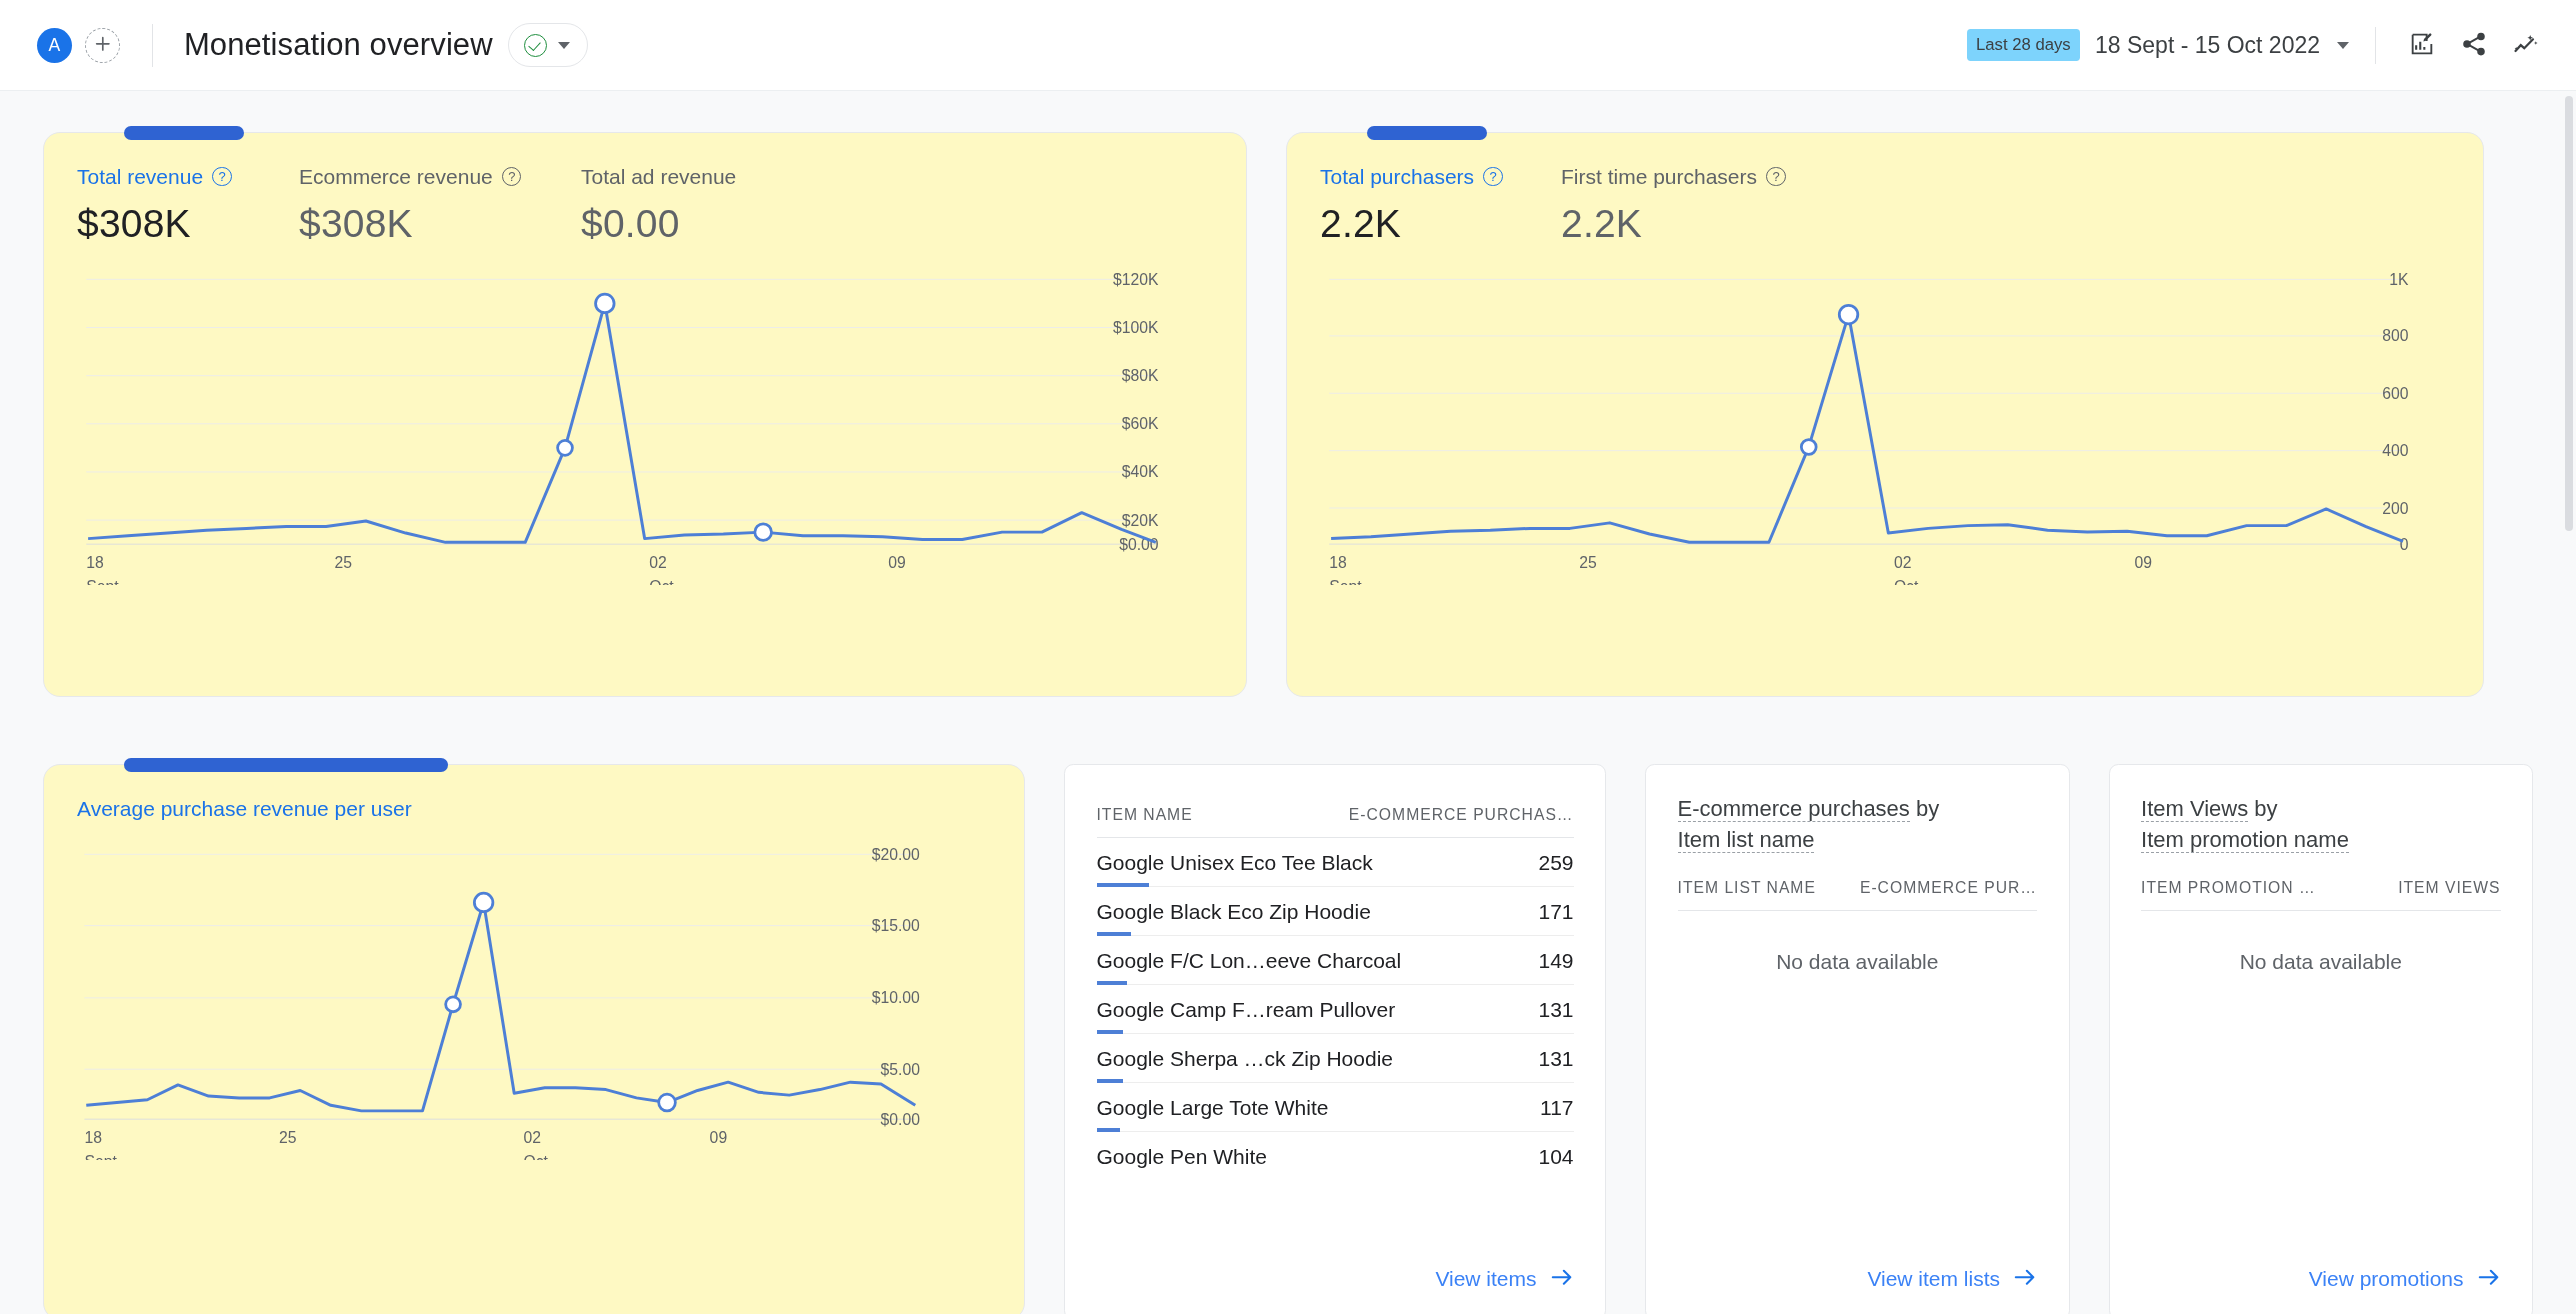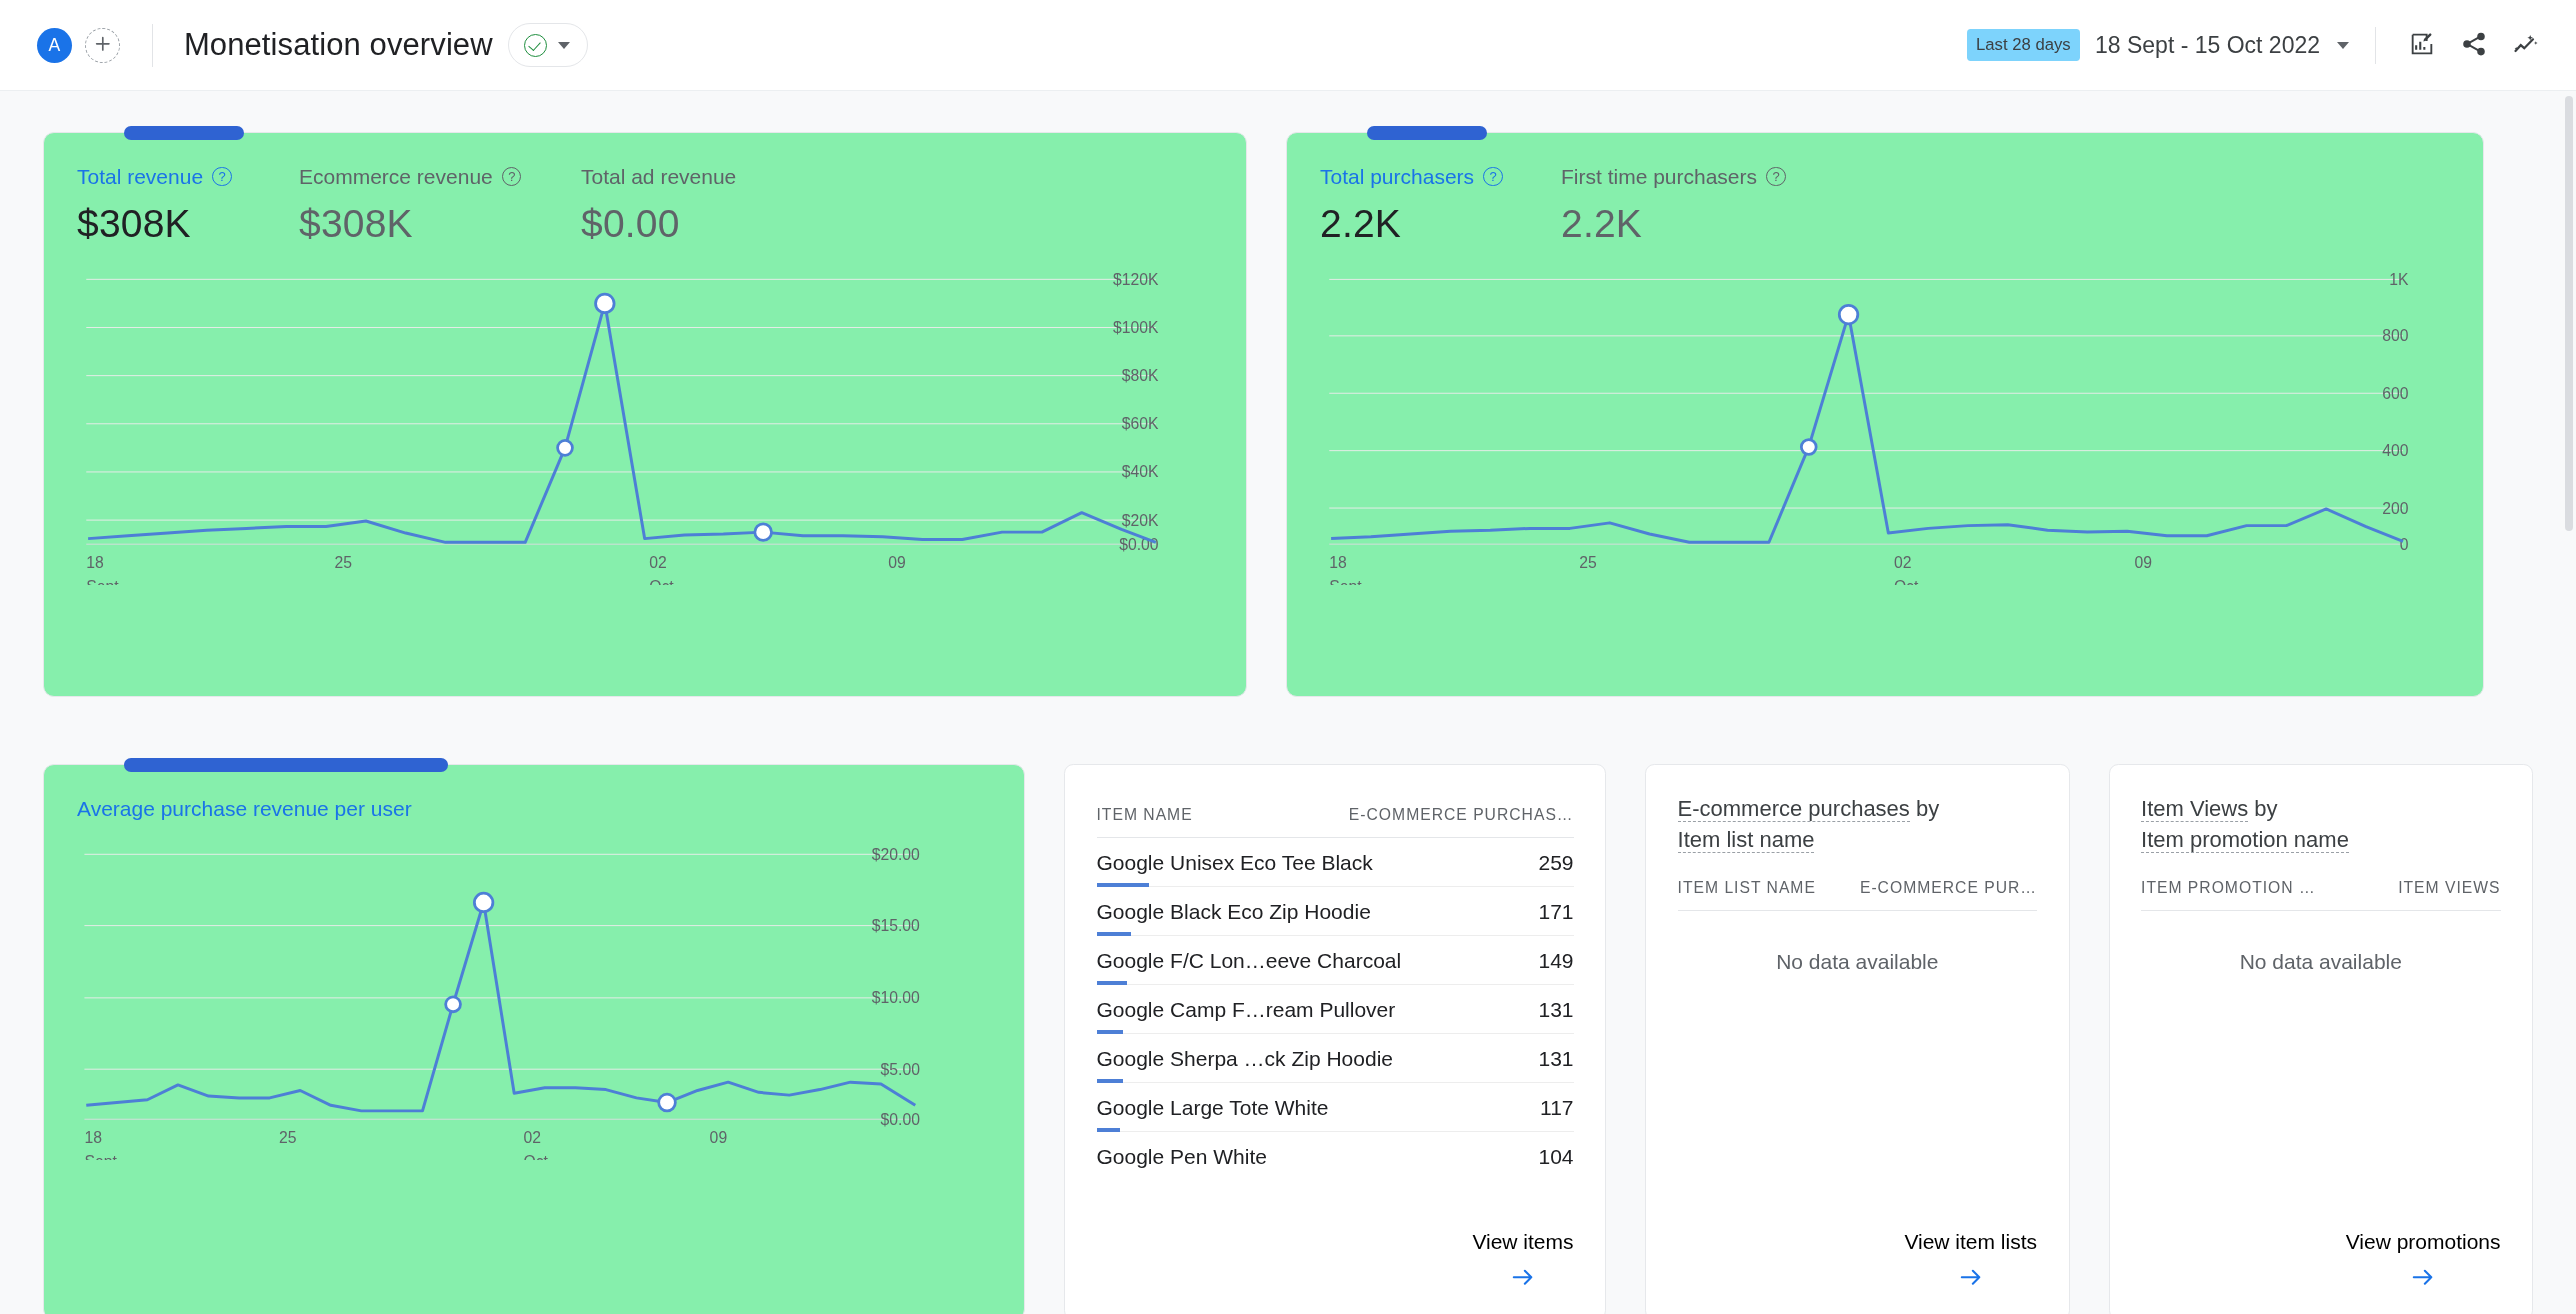--- a/index.html
+++ b/index.html
@@ -70,21 +70,21 @@
     width: 52px; height: 52px; display: flex; align-items: center;
     justify-content: center; cursor: pointer; color: #3c4043;
   }
 
   
   .content { padding: 41px 43px 0 43px; }
   .row { display: flex; gap: 39px; }
   .row + .row { margin-top: 67px; }
 
   .card {
-    background: #86efac; border: 0.9px solid #e6e8eb; border-radius: 11px;
+    background: #fef9c3; border: 0.9px solid #e6e8eb; border-radius: 17px;
     position: relative; padding: 31.5px 33px 0 33px;
   }
   .accent {
     position: absolute; top: -7.4px; left: 80px; height: 14px;
     border-radius: 7.4px; background: #2f63d2;
   }
 
   .metric-row { display: flex; }
   .metric { }
   .metric-label {
@@ -134,22 +134,22 @@
   .trow .bar {
     position: absolute; left: 0; bottom: -0.9px; height: 3.7px; background: #4d7fd6;
   }
   .nodata {
     text-align: center; color: #5f6368; font-size: 21px; padding-top: 39px;
   }
   .tfoot {
     margin-top: auto; padding: 22px 0 28px 0; text-align: right;
   }
   .viewlink {
-    color: #000000; font-size: 21px; display: inline-flex;
-    align-items: center; gap: 13px; cursor: pointer; white-space: nowrap; flex-direction: column;
+    color: #3b82f6; font-size: 21px; display: inline-flex;
+    align-items: center; gap: 13px; cursor: pointer; white-space: nowrap;
   }
 
   
   .scroll-track {
     position: absolute; right: 0; top: 91px; width: 13px; bottom: 0;
     background: #f8f9fa;
   }
   .scroll-thumb {
     position: absolute; right: 2.8px; top: 96px; width: 8.3px; height: 435px;
     background: #dadce0; border-radius: 4.6px;

